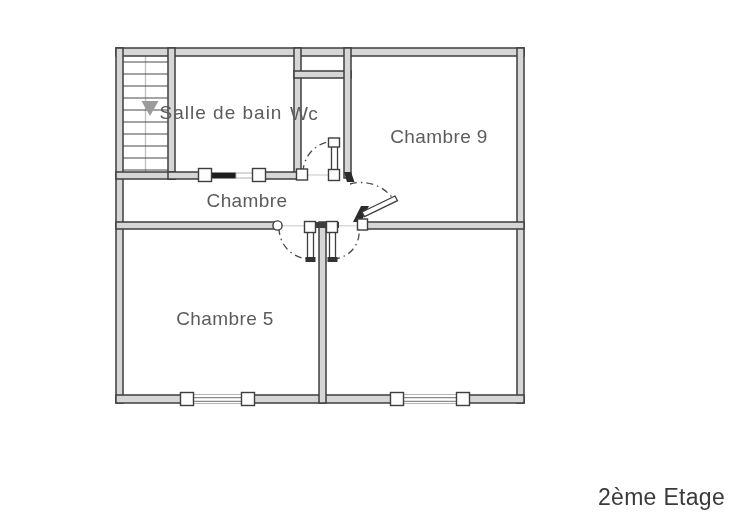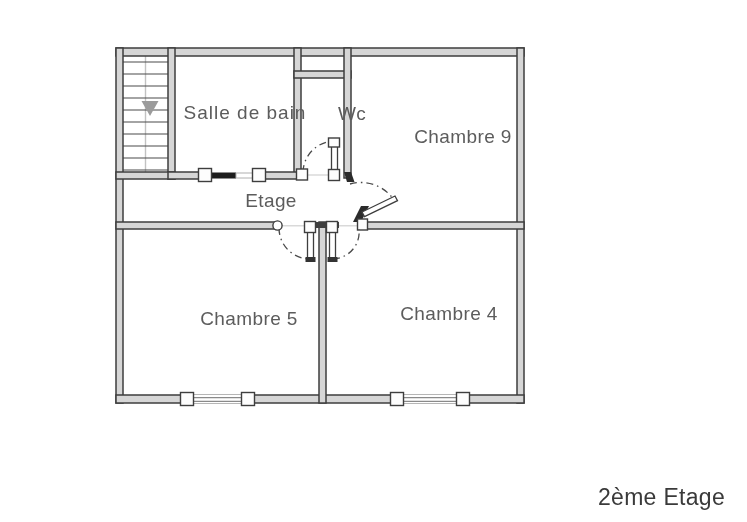--- a/index.html
+++ b/index.html
@@ -12,21 +12,20 @@
   }
   svg{position:absolute;left:0;top:0;}
   .room-label{
     position:absolute;
     transform:translate(-50%,-50%);
     color:var(--room-label-color,#5c5c5c);
     font-size:19px;
     letter-spacing:0.4px;
     white-space:nowrap;
     user-select:none;
-    margin-left:24px;
   }
   .room-label.wide{letter-spacing:1px;}
   .floor-title{
     position:absolute;
     right:22px;top:484px;
     color:var(--title-color,#3a3a3a);
     font-size:23px;
     letter-spacing:0.3px;
     white-space:nowrap;
   }
@@ -130,21 +129,20 @@
         <line x1="403" y1="397.6" x2="457" y2="397.6" stroke="#8a8a8a" stroke-width="1.2"></line>
         <line x1="403" y1="401.4" x2="457" y2="401.4" stroke="#8a8a8a" stroke-width="1.2"></line>
         <rect x="390.5" y="392.5" width="13" height="13" fill="#fdfdfd" stroke="#3e3e3e" stroke-width="1.4"></rect>
         <rect x="456.5" y="392.5" width="13" height="13" fill="#fdfdfd" stroke="#3e3e3e" stroke-width="1.4"></rect>
       </g>
 
     </g>
   </svg>
 
   <div class="room-label wide" style="left:221px;top:113px;">Salle de bain</div>
-  <div class="room-label" style="left:328px;top:114px;">Wc</div>
+  <div class="room-label" style="left:304px;top:114px;">Wc</div>
   <div class="room-label" style="left:439px;top:137px;">Chambre 9</div>
-  <div class="room-label" style="left:247px;top:201px;">Etage</div>
+  <div class="room-label" style="left:247px;top:201px;">Chambre</div>
   <div class="room-label" style="left:225px;top:319px;text-align:right;">Chambre 5</div>
-  <div class="room-label" style="left:425px;top:314px;">Chambre 4</div>
 
   <div class="floor-title">2ème Etage</div>
 
 </div>
 
 </body></html>

